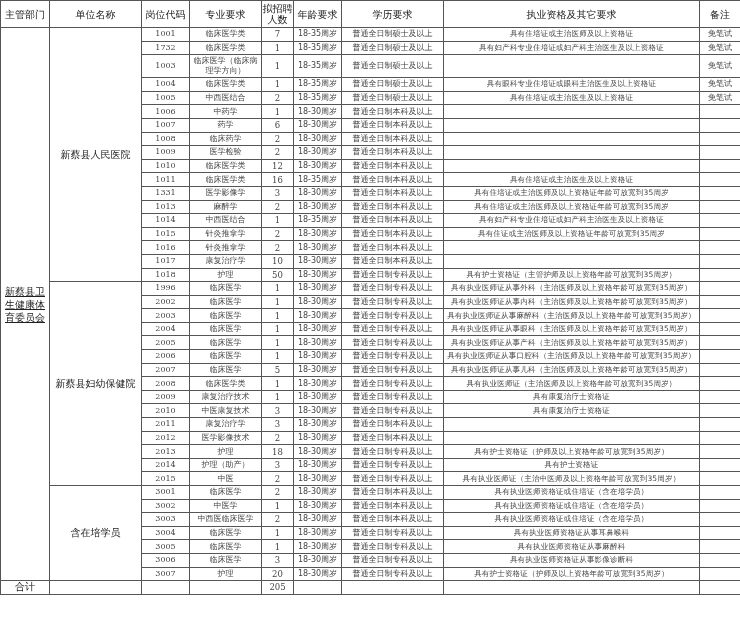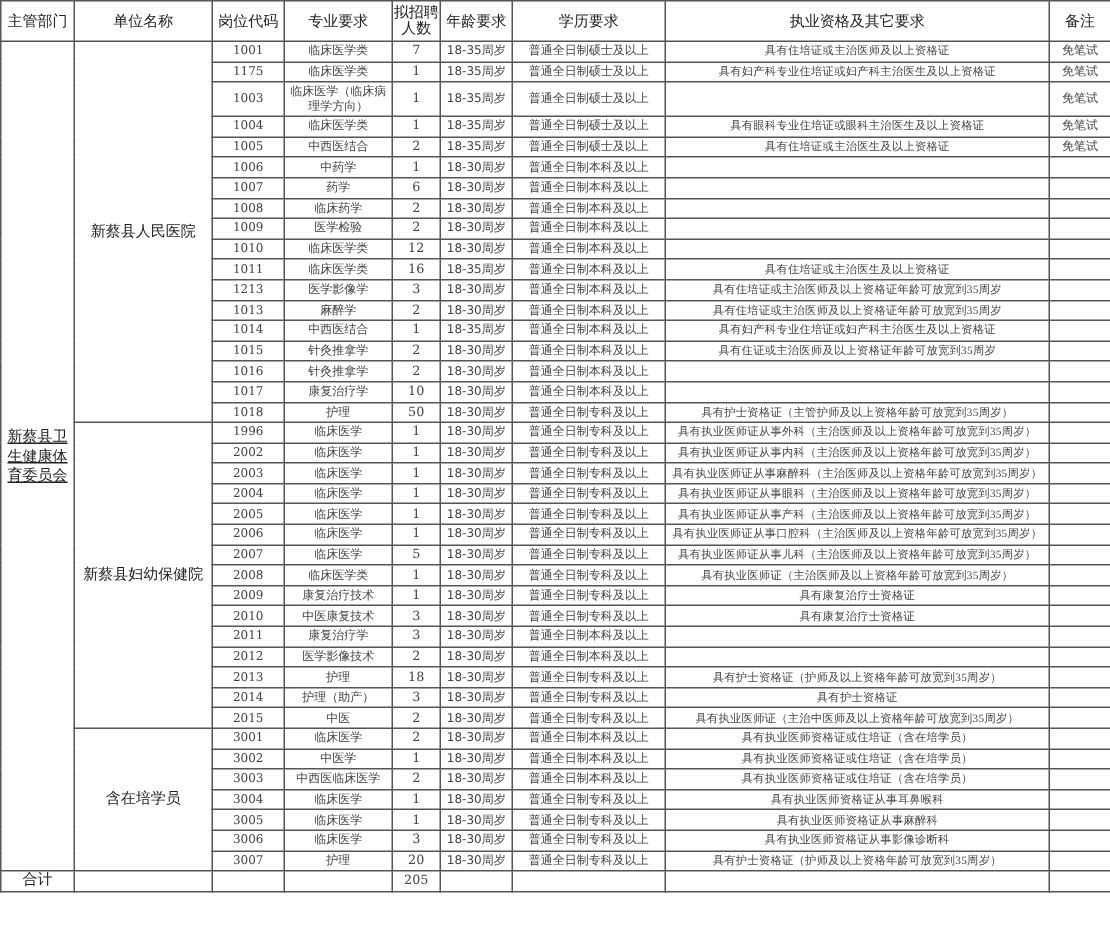--- a/index.html
+++ b/index.html
@@ -3,21 +3,21 @@
 <meta charset="utf-8">
 <style>
   html, body { margin: 0; padding: 0; background: #ffffff; }
   body { width: 740px; height: 629px; overflow: hidden; font-family: "DejaVu Sans", sans-serif; color: #333; }
   table { border-collapse: collapse; table-layout: fixed; width: 740px; border-radius: 32px; }
   td, th { border: 1px solid #555; text-align: center; vertical-align: middle; padding: 0; font-weight: normal; overflow: hidden; white-space: nowrap; }
   th { font-size: 10px; color: #222; height: 26px; line-height: 11px; }
   td { font-size: 8px; height: 12.6px; line-height: 12px; color: #444; }
   td.code { font-family: "DejaVu Serif", serif; font-size: 8px; }
   td.num { font-family: "DejaVu Serif", serif; font-size: 8.5px; }
-  td.req { font-size: 7.5px; letter-spacing: 0.2px; font-family: Liberation Serif, serif; }
+  td.req { font-size: 7.5px; letter-spacing: 0.2px; }
   td.tall { height: 22px; line-height: 10px; white-space: normal; }
   td.dept { font-size: 10px; line-height: 13px; white-space: normal; color: #222; text-decoration: underline; }
   td.unit { font-size: 10px; color: #222; }
   td.total { font-size: 10px; color: #222; margin-top: 36px; }
   th.wrap { white-space: normal; }
 </style>
 </head>
 <body>
 
 <table>
@@ -51,21 +51,21 @@
         <td class="unit" rowspan="18">新蔡县人民医院</td>
         <td class="code">1001</td>
         <td>临床医学类</td>
         <td class="num">7</td>
         <td>18-35周岁</td>
         <td>普通全日制硕士及以上</td>
         <td class="req">具有住培证或主治医师及以上资格证</td>
         <td>免笔试</td>
       </tr>
       <tr>
-        <td class="code">1175</td>
+        <td class="code">1732</td>
         <td>临床医学类</td>
         <td class="num">1</td>
         <td>18-35周岁</td>
         <td>普通全日制硕士及以上</td>
         <td class="req">具有妇产科专业住培证或妇产科主治医生及以上资格证</td>
         <td>免笔试</td>
       </tr>
       <tr>
         <td class="code tall">1003</td>
         <td class="tall">临床医学（临床病理学方向）</td>
@@ -141,21 +141,21 @@
       <tr>
         <td class="code">1011</td>
         <td>临床医学类</td>
         <td class="num">16</td>
         <td>18-35周岁</td>
         <td>普通全日制本科及以上</td>
         <td class="req">具有住培证或主治医生及以上资格证</td>
         <td></td>
       </tr>
       <tr>
-        <td class="code">1213</td>
+        <td class="code">1331</td>
         <td>医学影像学</td>
         <td class="num">3</td>
         <td>18-30周岁</td>
         <td>普通全日制本科及以上</td>
         <td class="req">具有住培证或主治医师及以上资格证年龄可放宽到35周岁</td>
         <td></td>
       </tr>
       <tr>
         <td class="code">1013</td>
         <td>麻醉学</td>

